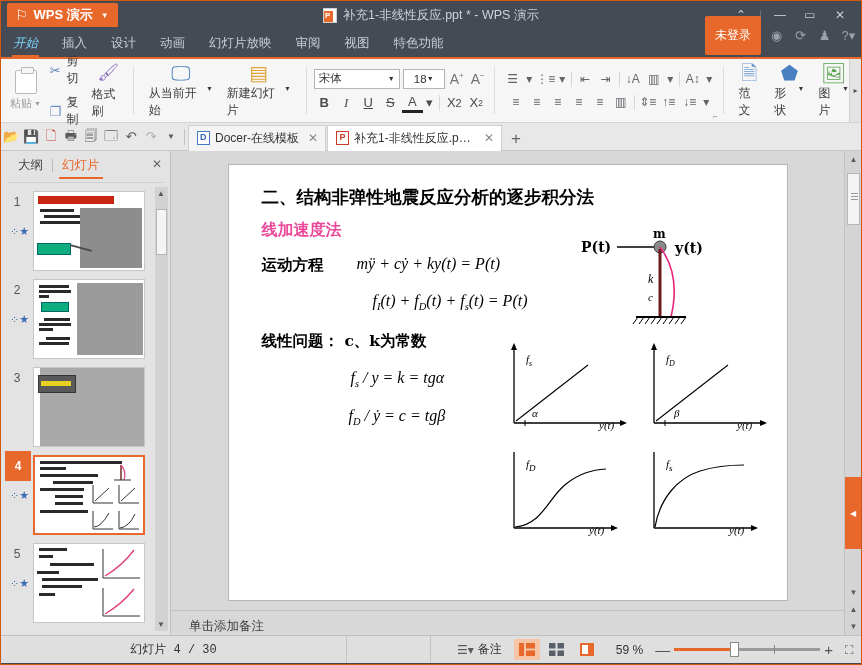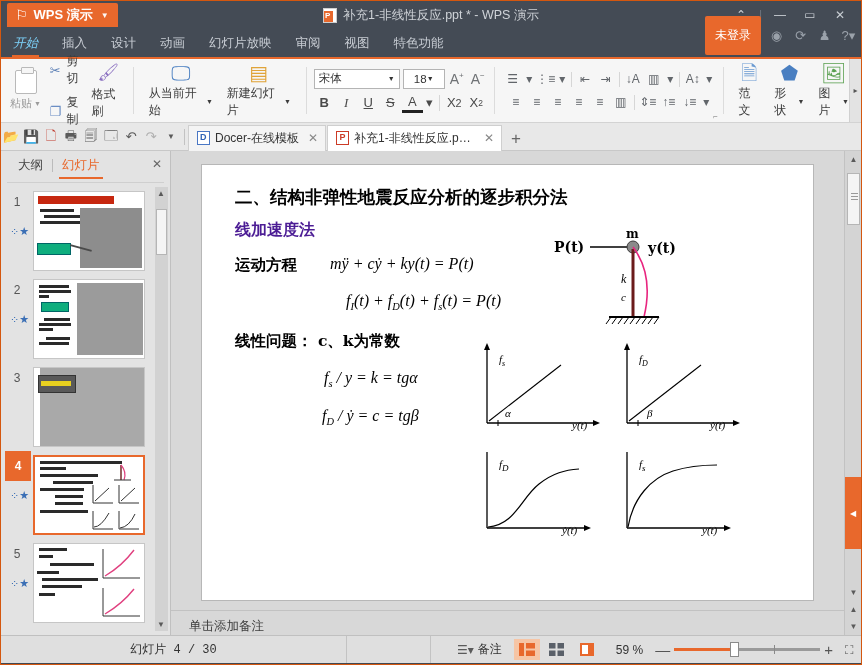--- a/index.html
+++ b/index.html
@@ -109,21 +109,21 @@
 
   .stack2 { display:flex; flex-direction:column; justify-content:center; height:100%; gap:3px;}
   .srow { display:flex; align-items:center; gap:4px; font-size:12px; color:#3c3c3c; padding: 2px 3px;}
   .srow .gl { font-size:13px; width:16px; text-align:center; }
 
   .bigbtn {
     display:flex; flex-direction:column; align-items:center; justify-content:center;
     height:100%; padding: 0 7px; font-size:12px; color:#3c3c3c;
   }
   .bigbtn .bico { font-size:20px; margin-bottom:2px; line-height:20px;}
-  .bigbtn .blbl { display:flex; align-items:center; gap:3px;}
+  .bigbtn .blbl { display:flex; align-items:flex-start; gap:3px;}
 
   
   .fontgrp { display:flex; flex-direction:column; justify-content:center; gap:4px; padding:0 4px;}
   .fontrow1 { display:flex; align-items:center; gap:3px;}
   .fname {
     width: 86px; height:20px; border:1px solid #b4b4b4; background:#fff;
     font-size:11.5px; display:flex; align-items:center; padding:0 4px;
     justify-content:space-between; color:#333;
   }
   .fsize {
@@ -233,21 +233,21 @@
   .mini-img { position:absolute; background:#9a9a9a; }
   .mini-green { position:absolute; background:#0fae7e; border:1px solid #066; }
   .mini-dark { position:absolute; background:#4a4a4a; }
 
   
   .canvas-area {
     flex:1; background:#d8d8d8; position:relative; display:flex;
     flex-direction:column; align-items:center; padding-top:13px;
   }
   .slide {
-    width: 613px; height: 443px; background:#fff; border:1px solid #b7b7b7;
+    width: 560px; height: 443px; background:#fff; border:1px solid #b7b7b7;
     position:relative; overflow:hidden;
   }
   .notes {
     width: 100%; flex:1; border-top:1px solid #c2c2c2; margin-top:9px;
     font-size:12.5px; color:#3c3c3c; padding: 7px 0 0 18px;
   }
 
   
   .vscroll {
     width: 17px; background:#d4d4d4; position:relative;
@@ -271,21 +271,21 @@
 
   
   .s-title {
     position:absolute; left:33px; top:20px;
     font-family:"DejaVu Serif","Liberation Serif",serif;
     font-weight:bold; font-size:17.5px; color:#000;
   }
   .s-sub {
     position:absolute; left:33px; top:55px;
     font-family:"DejaVu Serif","Liberation Serif",serif;
-    font-weight:bold; font-size:16px; color:#4c1d95;
+    font-weight:bold; font-size:16px; color:#ec4899;
   }
   .s-row {
     position:absolute; font-family:"DejaVu Serif","Liberation Serif",serif;
     font-weight:bold; font-size:15.5px; color:#000;
   }
   .eq {
     position:absolute; font-family:"Liberation Serif","DejaVu Serif",serif;
     font-style:italic; font-size:16px; color:#000; white-space:nowrap;
   }
   sub { font-size:.65em; }

